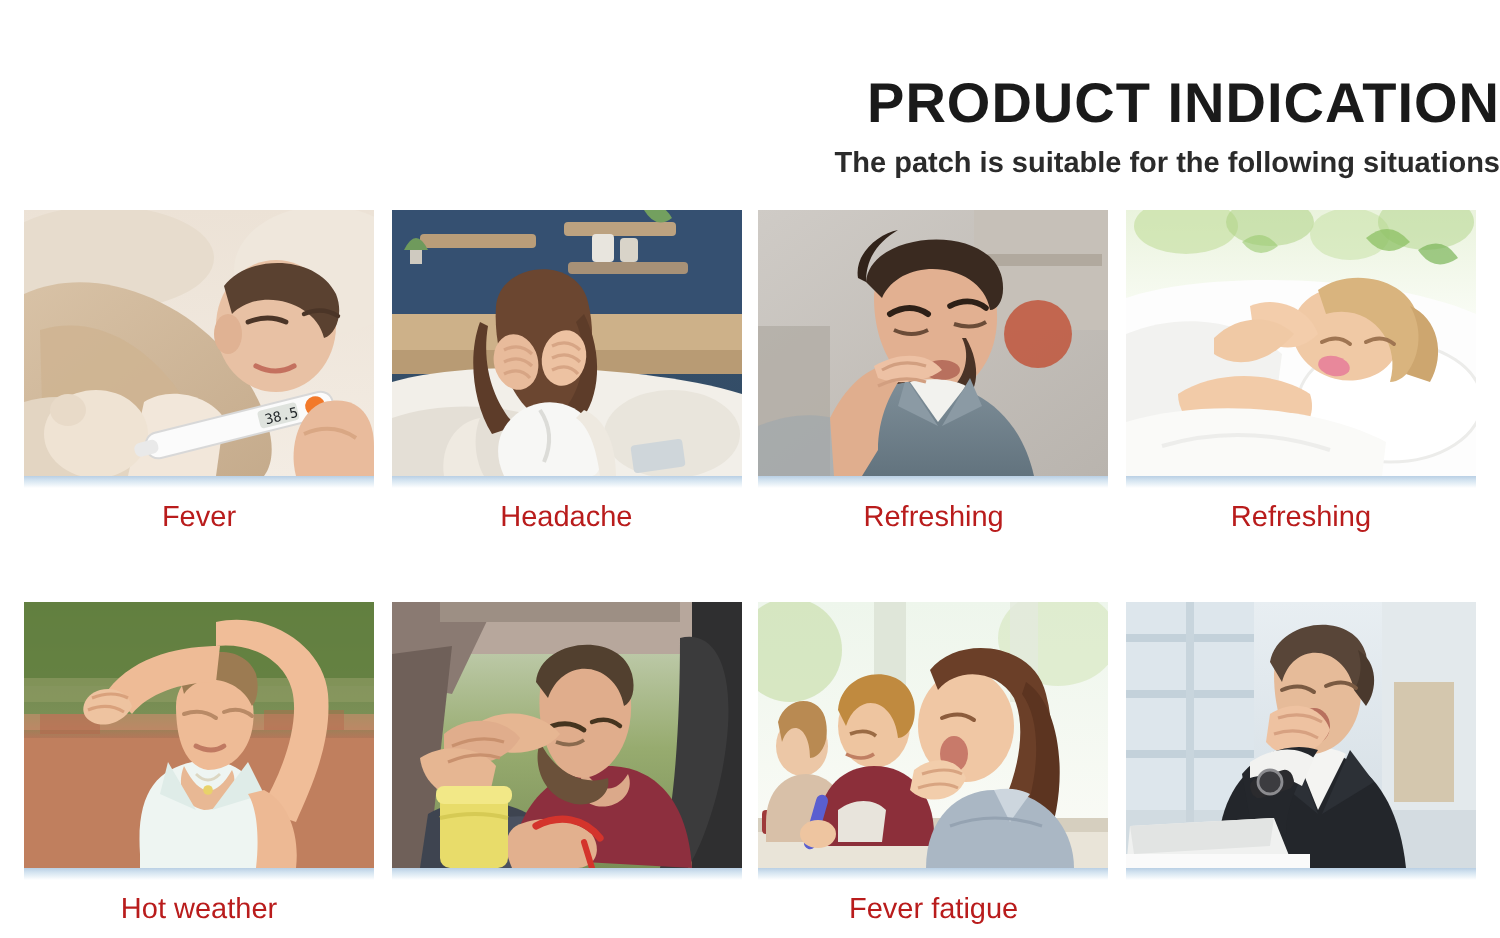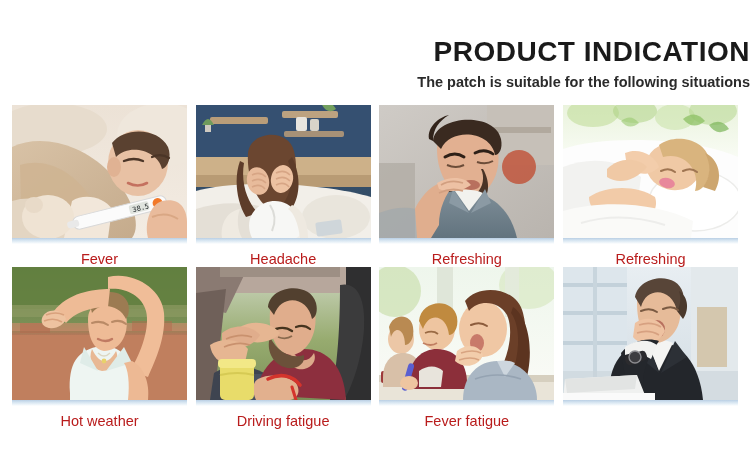--- a/index.html
+++ b/index.html
@@ -43,21 +43,21 @@
     position: absolute;
     left: 12px;
     top: 105px;
     width: 726px;
   }
   .row {
     display: flex;
     justify-content: space-between;
     width: 100%;
   }
-  .row-2 { }
+  .row-2 { margin-top: 34px; }
 
   .cell {
     width: 175px;
     display: flex;
     flex-direction: column;
     align-items: center;
   }
 
   .photo-wrap {
     position: relative;
@@ -359,21 +359,20 @@
             <path d="M62 112 C74 106 90 108 100 116 C106 126 100 133 92 133 L60 133 C56 124 56 116 62 112 Z" fill="#e2b08e"></path>
             <rect x="24" y="94" width="34" height="39" rx="5" fill="#e8dc6a"></rect>
             <rect x="22" y="92" width="38" height="9" rx="4" fill="#f2e887"></rect>
             <path d="M24 108 q18 -4 34 0" stroke="#d6ca54" stroke-width="2" fill="none"></path>
             <path d="M72 112 C84 106 96 108 104 118" stroke="#d4342c" stroke-width="3.6" fill="none" stroke-linecap="round"></path>
             <path d="M96 120 L100 133" stroke="#d4342c" stroke-width="3" stroke-linecap="round"></path>
           </svg>
         </div>
       </div>
       <div class="reflect"></div>
-      <div class="caption">Driving fatigue</div>
     </div>
 
     <div class="cell">
       <div class="photo-wrap">
         <div class="photo">
           <svg viewBox="0 0 175 133" preserveAspectRatio="none">
             <defs>
               <linearGradient id="classBg" x1="0" y1="0" x2="0" y2="1">
                 <stop offset="0" stop-color="#eef6ec"></stop>
                   <stop offset="1" stop-color="#fbfbf7"></stop>

